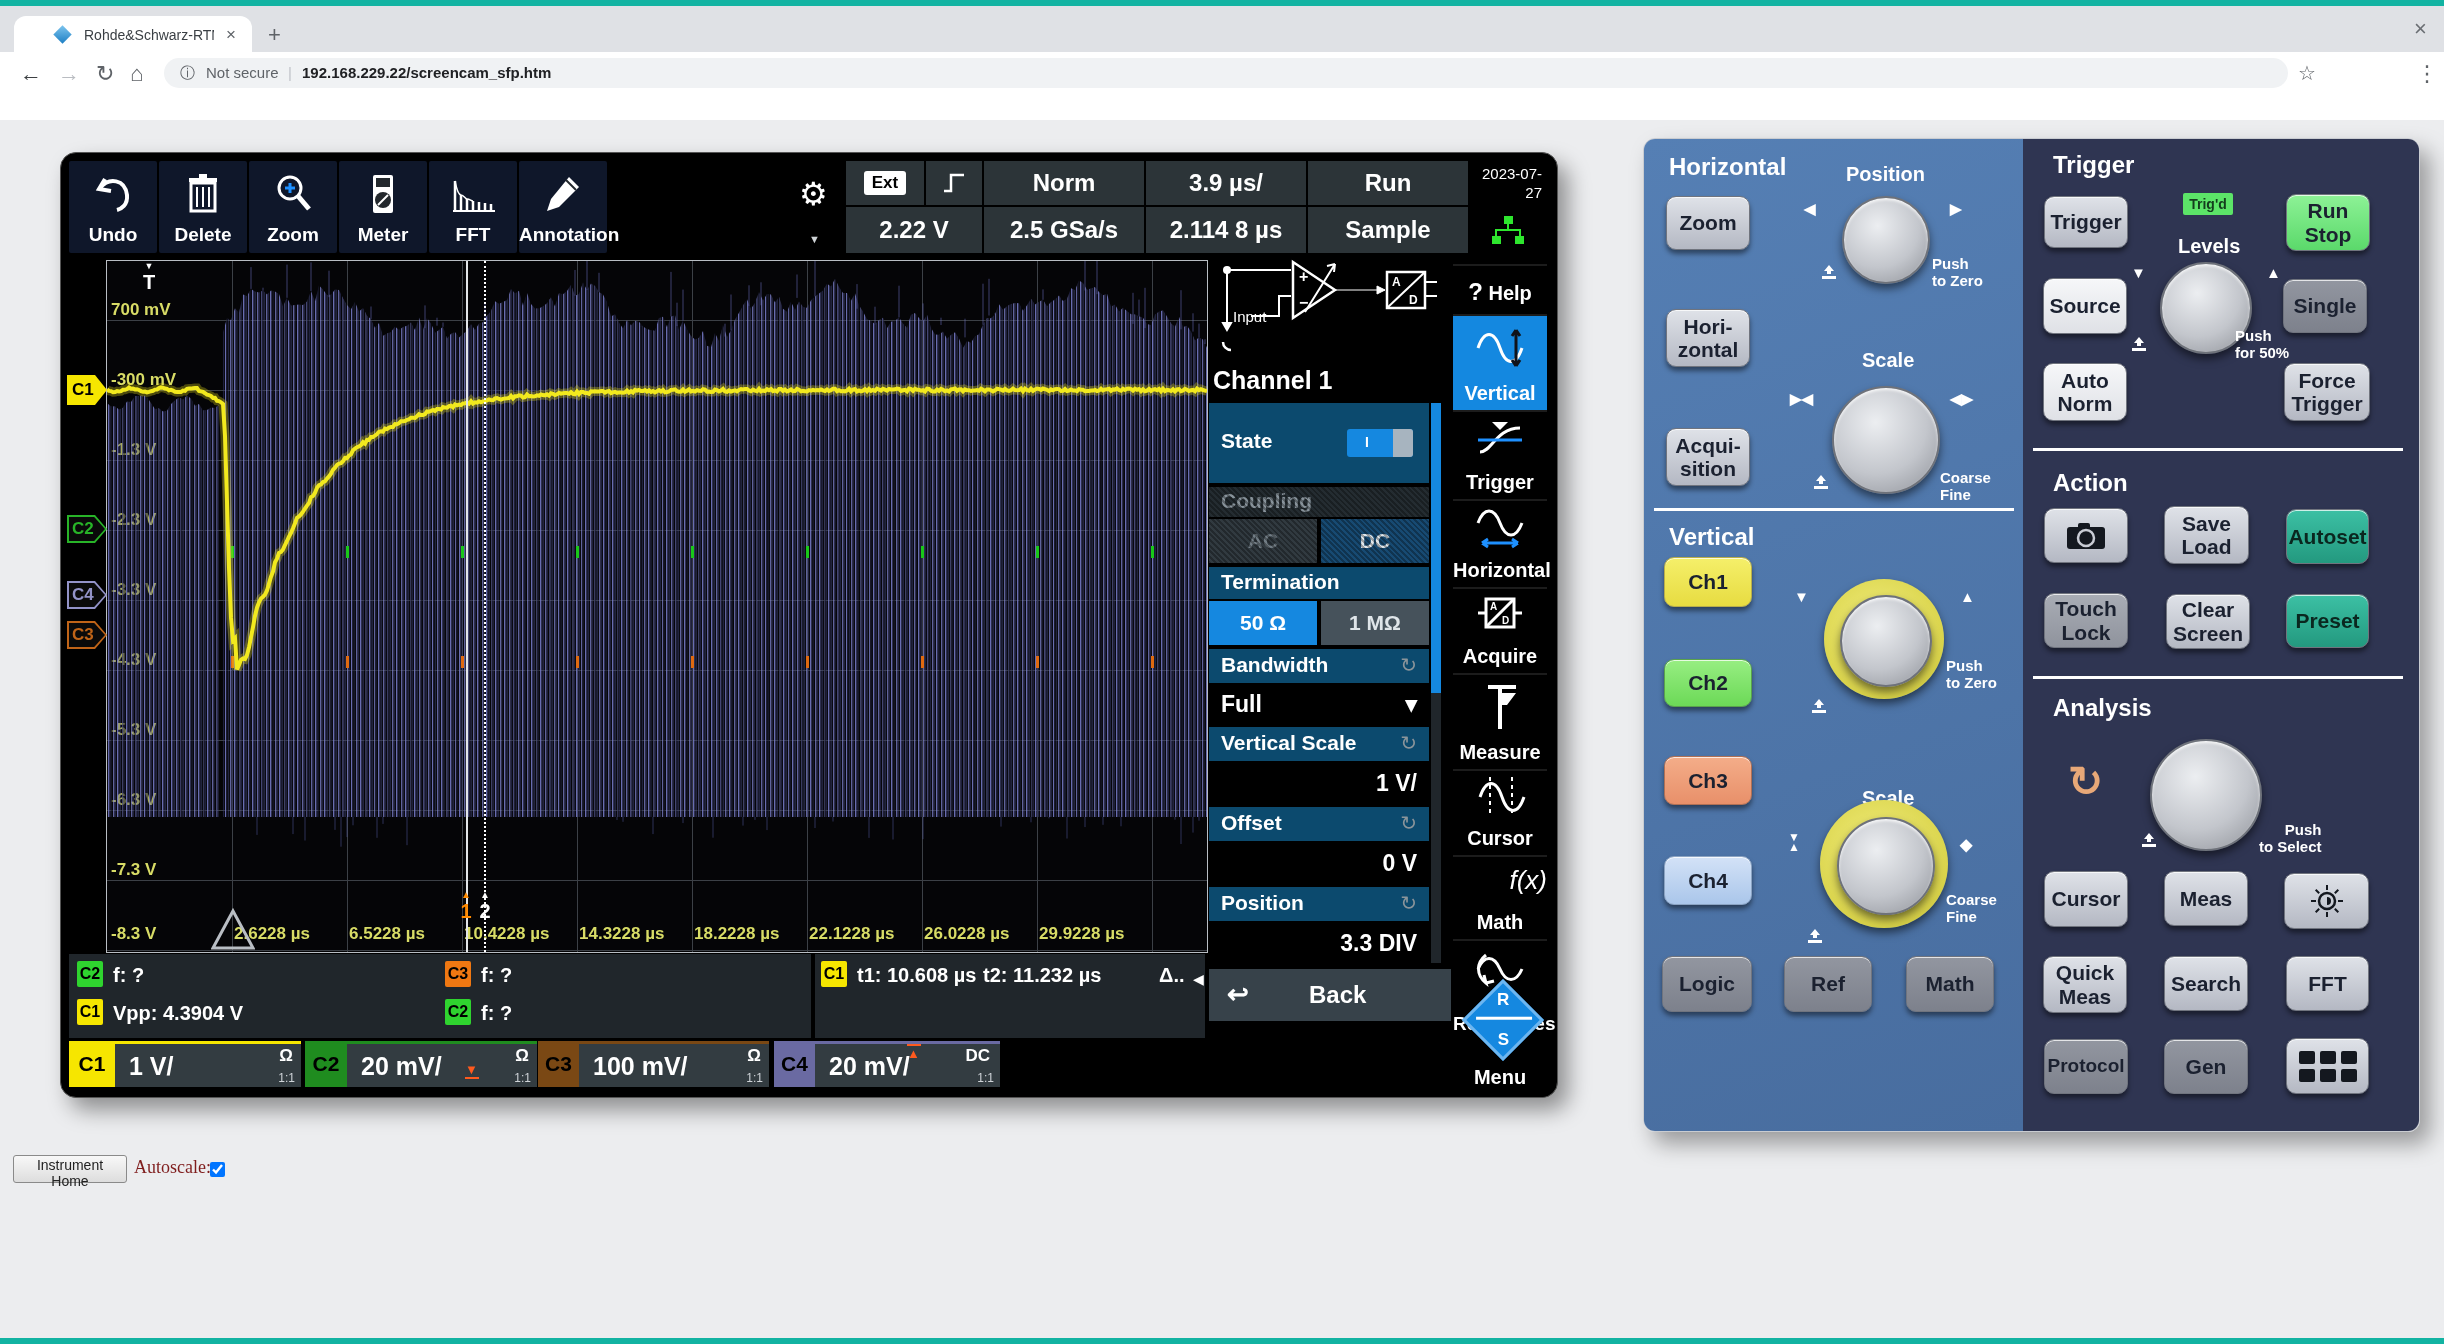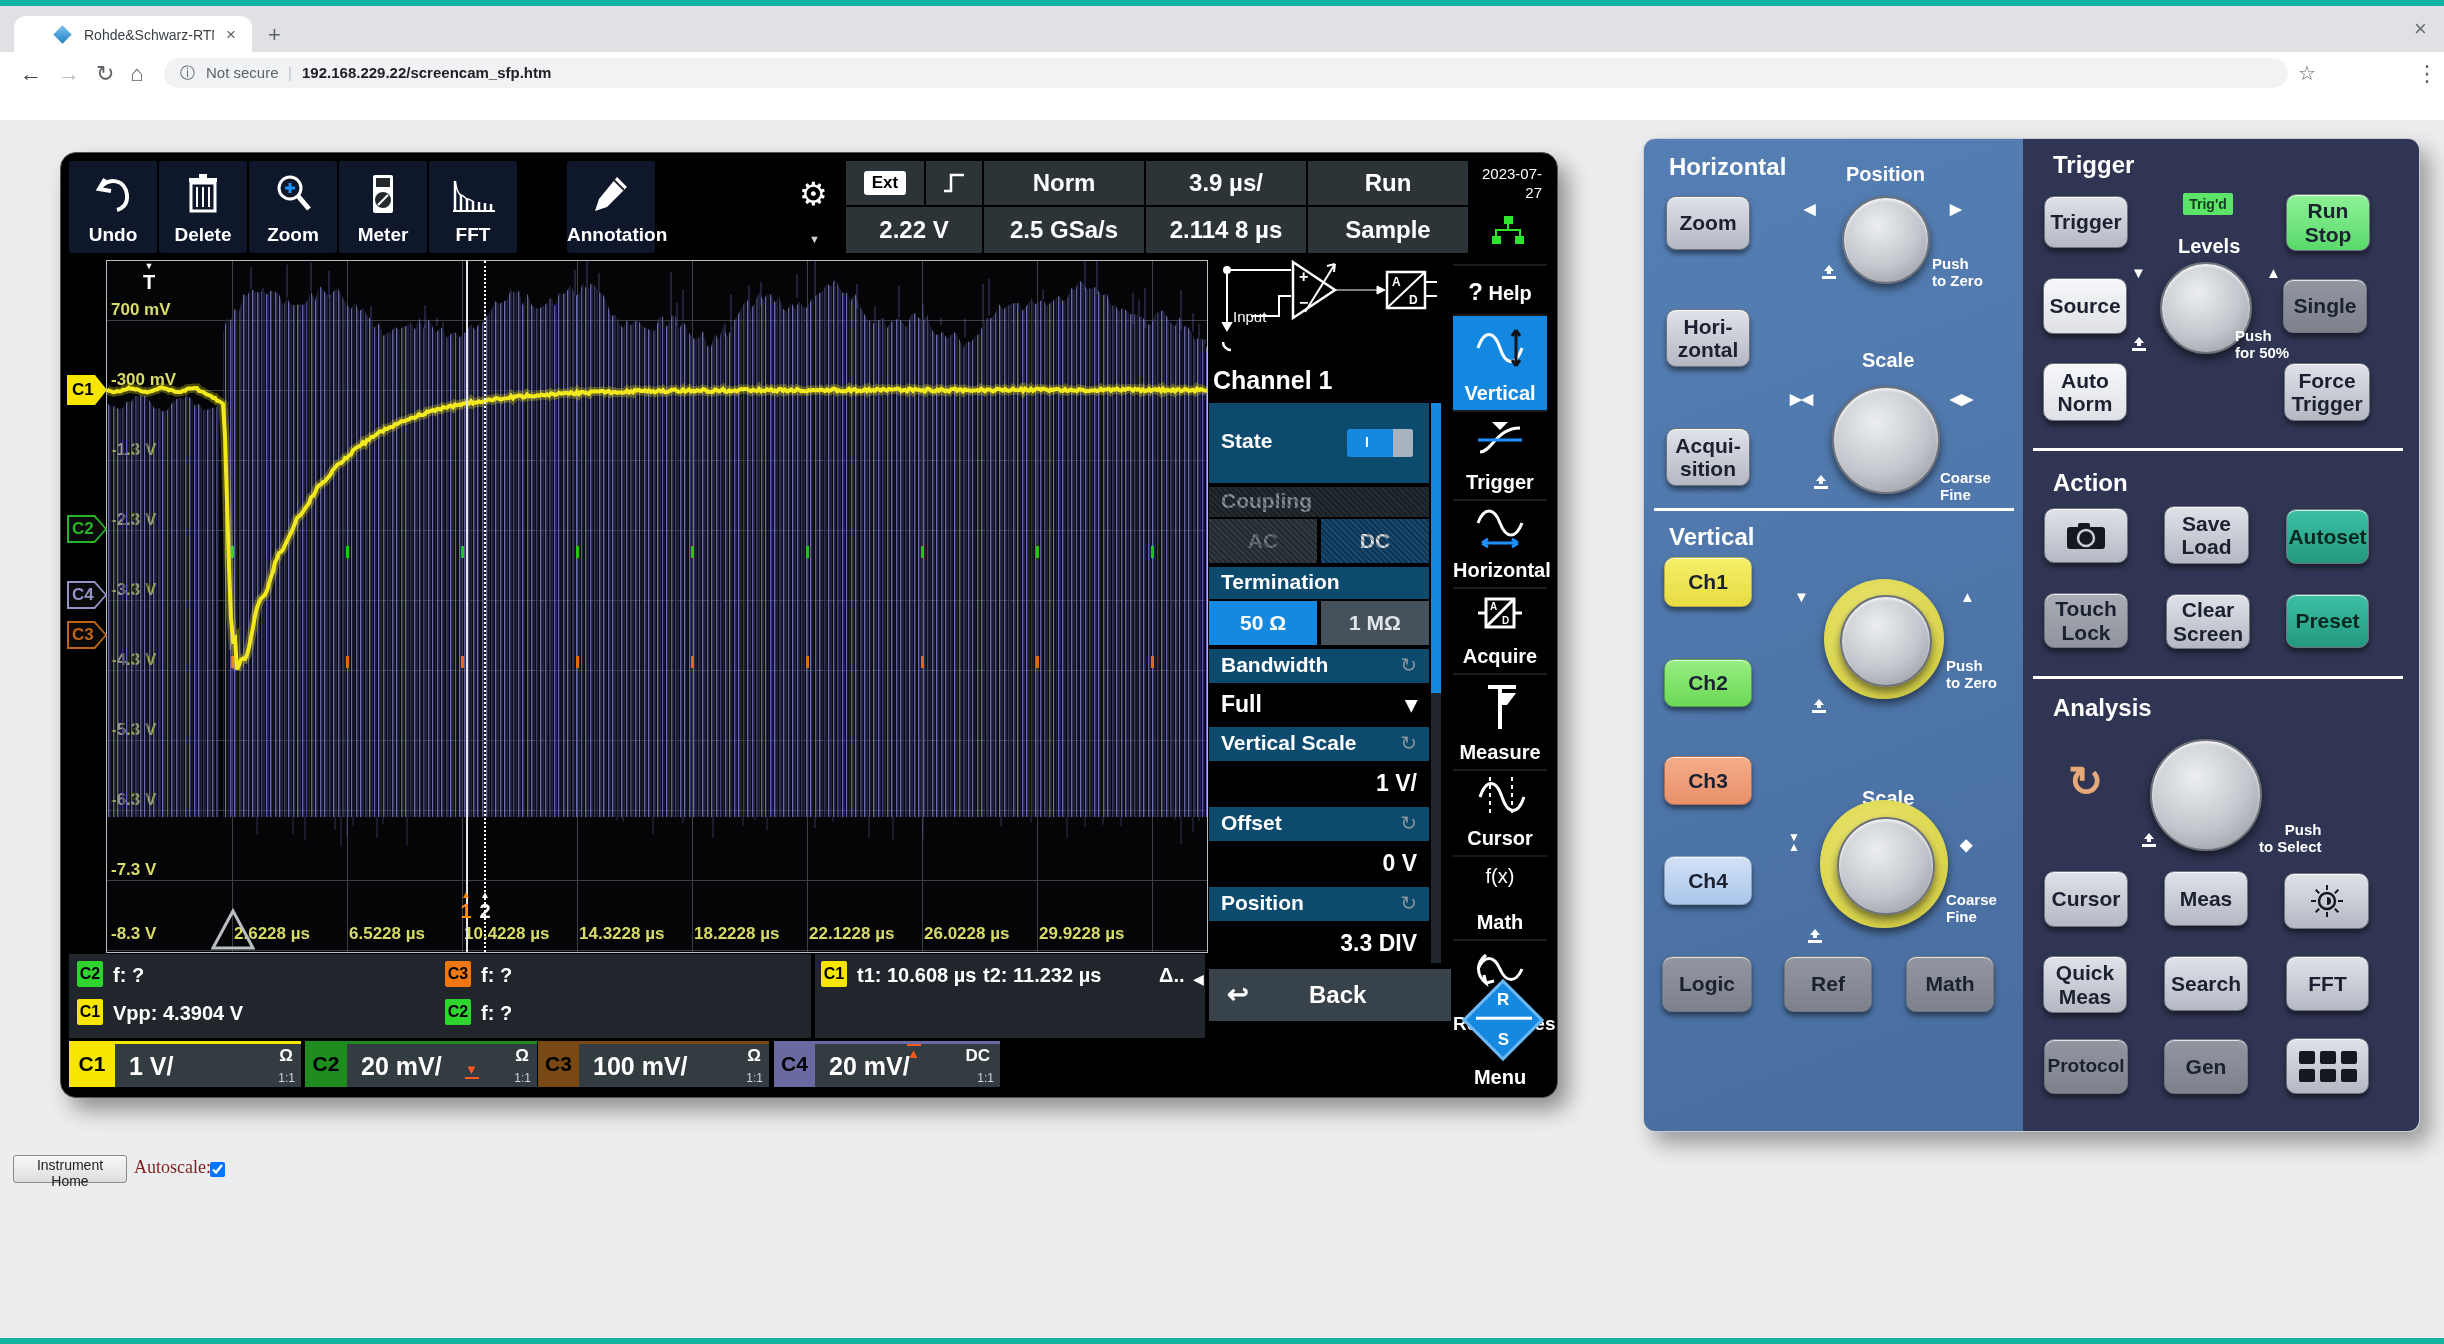--- a/index.html
+++ b/index.html
@@ -200,21 +200,21 @@
     <div class="lbl">Meter</div>
   </div>
   <div class="tb-btn abs" style="left:368px;">
     <svg width="52" height="46" viewBox="0 0 52 46">
         <path d="M6 40 H48" stroke="#fff" stroke-width="2"></path>
         <path d="M8 40 V10 M14 40 V24 M20 40 V28 M26 40 V30 M32 40 V31 M38 40 V32 M44 40 V33" stroke="#fff" stroke-width="2.5"></path>
         <path d="M8 10 C10 20 12 24 14 24 C17 24 18 28 20 28 C23 28 24 30 26 30" stroke="#fff" stroke-width="1.5" fill="none"></path>
       </svg>
     <div class="lbl">FFT</div>
   </div>
-  <div class="tb-btn abs" style="left:458px;margin-left:48px;">
+  <div class="tb-btn abs" style="left:458px;">
     <svg width="44" height="46" viewBox="0 0 44 46">
         <path d="M28 6 L38 16 L18 36 L6 40 L10 28 Z" fill="#fff"></path>
         <path d="M25 9 L35 19" stroke="#23282d" stroke-width="2"></path>
       </svg>
     <div class="lbl">Annotation</div>
   </div>
   <span class="abs" style="left:738px;top:22px;font-size:32px;color:#fff;">⚙</span>
   <span class="abs" style="left:748px;top:80px;font-size:11px;color:#cfd3d6;">▼</span>
 
   <div class="st-cell abs" style="left:785px;top:8px;width:78px;height:44px;">
@@ -562,21 +562,21 @@
     <div class="lbl">Measure</div>
   </div>
   <div class="side-tile" style="top:616px;height:84px;">
     <svg width="56" height="46" viewBox="0 0 56 46" style="margin-top:2px;">
         <path d="M8 24 C14 6 24 6 30 24 C36 42 46 42 52 24" stroke="#fff" stroke-width="3" fill="none"></path>
         <path d="M18 4 V42 M40 4 V42" stroke="#fff" stroke-width="2" stroke-dasharray="4 4"></path>
       </svg>
     <div class="lbl">Cursor</div>
   </div>
   <div class="side-tile" style="top:702px;height:82px;">
-    <div style="font-size:20px;color:#fff;margin-top:8px;">f(x)</div>
+    <div style="font-style:italic;font-size:26px;color:#fff;margin-top:8px;text-align:right;">f(x)</div>
     <div class="lbl">Math</div>
   </div>
   <div class="side-tile" style="top:786px;height:156px;">
     <svg width="56" height="46" viewBox="0 0 56 46" style="margin-top:4px;">
         <path d="M10 24 C16 10 26 10 32 24 C38 38 48 38 54 24" stroke="#fff" stroke-width="3" fill="none" transform="translate(-4,0)"></path>
         <path d="M14 10 C4 18 4 30 14 38 l-2 -8 M14 38 l8 -2" stroke="#fff" stroke-width="3" fill="none"></path>
       </svg>
     <div style="position:absolute;bottom:62px;width:100%;font-weight:bold;font-size:19px;color:#fff;">References</div>
     <div style="position:absolute;left:21px;top:50px;width:52px;height:52px;transform:rotate(45deg);background:#1588e0;border:3px solid #6db6f0;">
       <span style="position:absolute;left:6px;top:2px;transform:rotate(-45deg);color:#fff;font-weight:bold;font-size:17px;">R</span>

